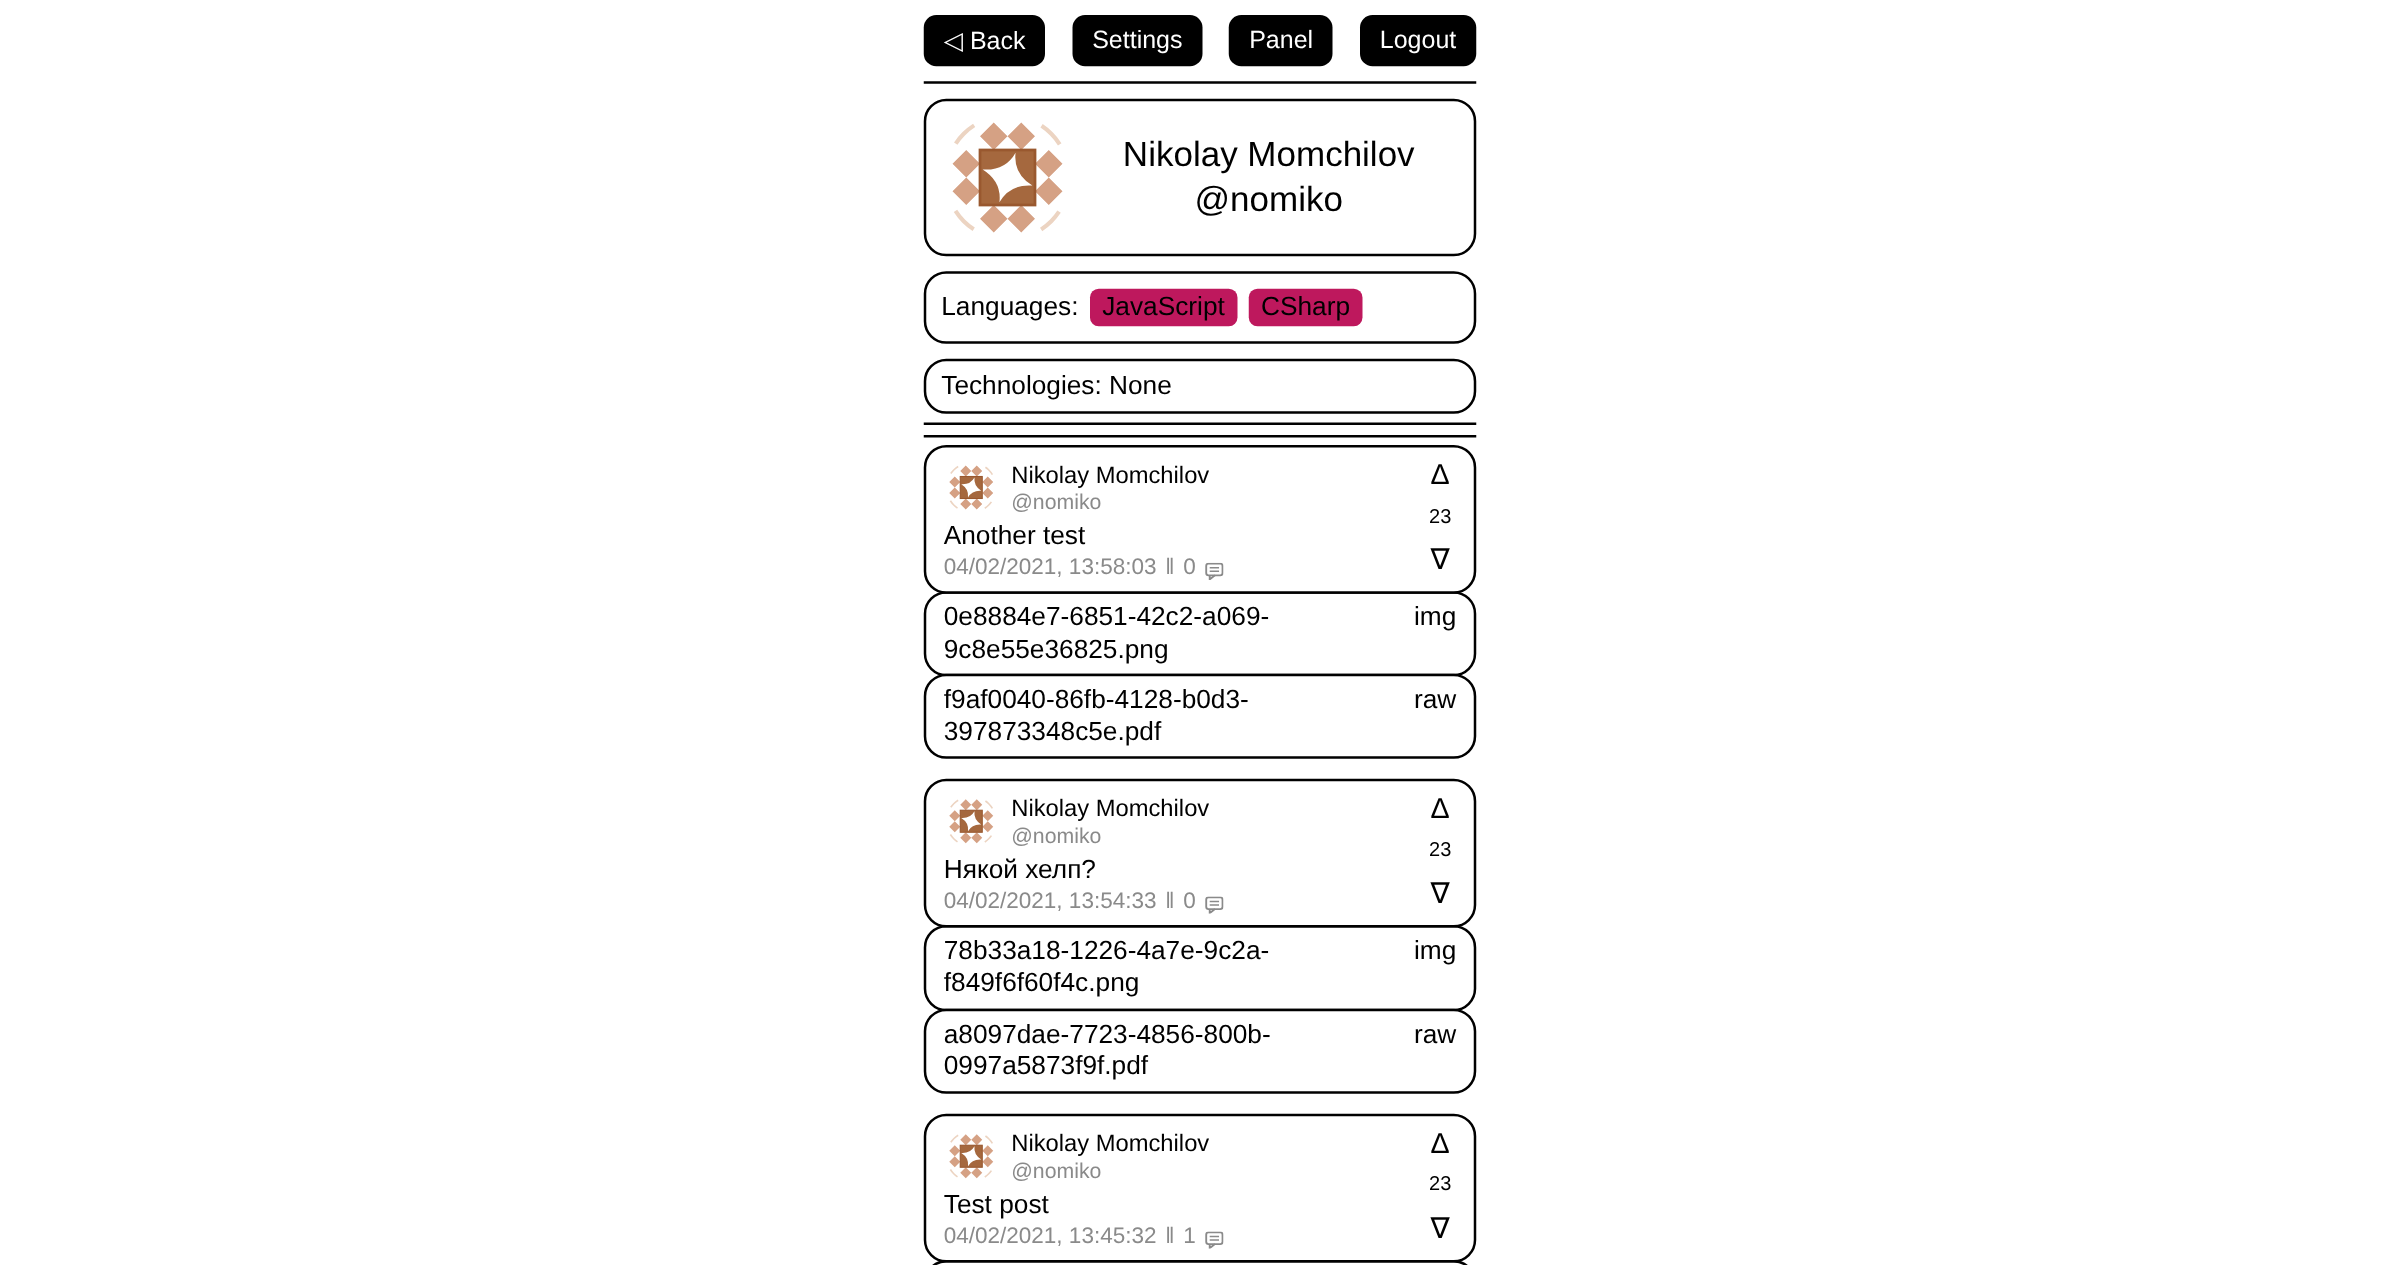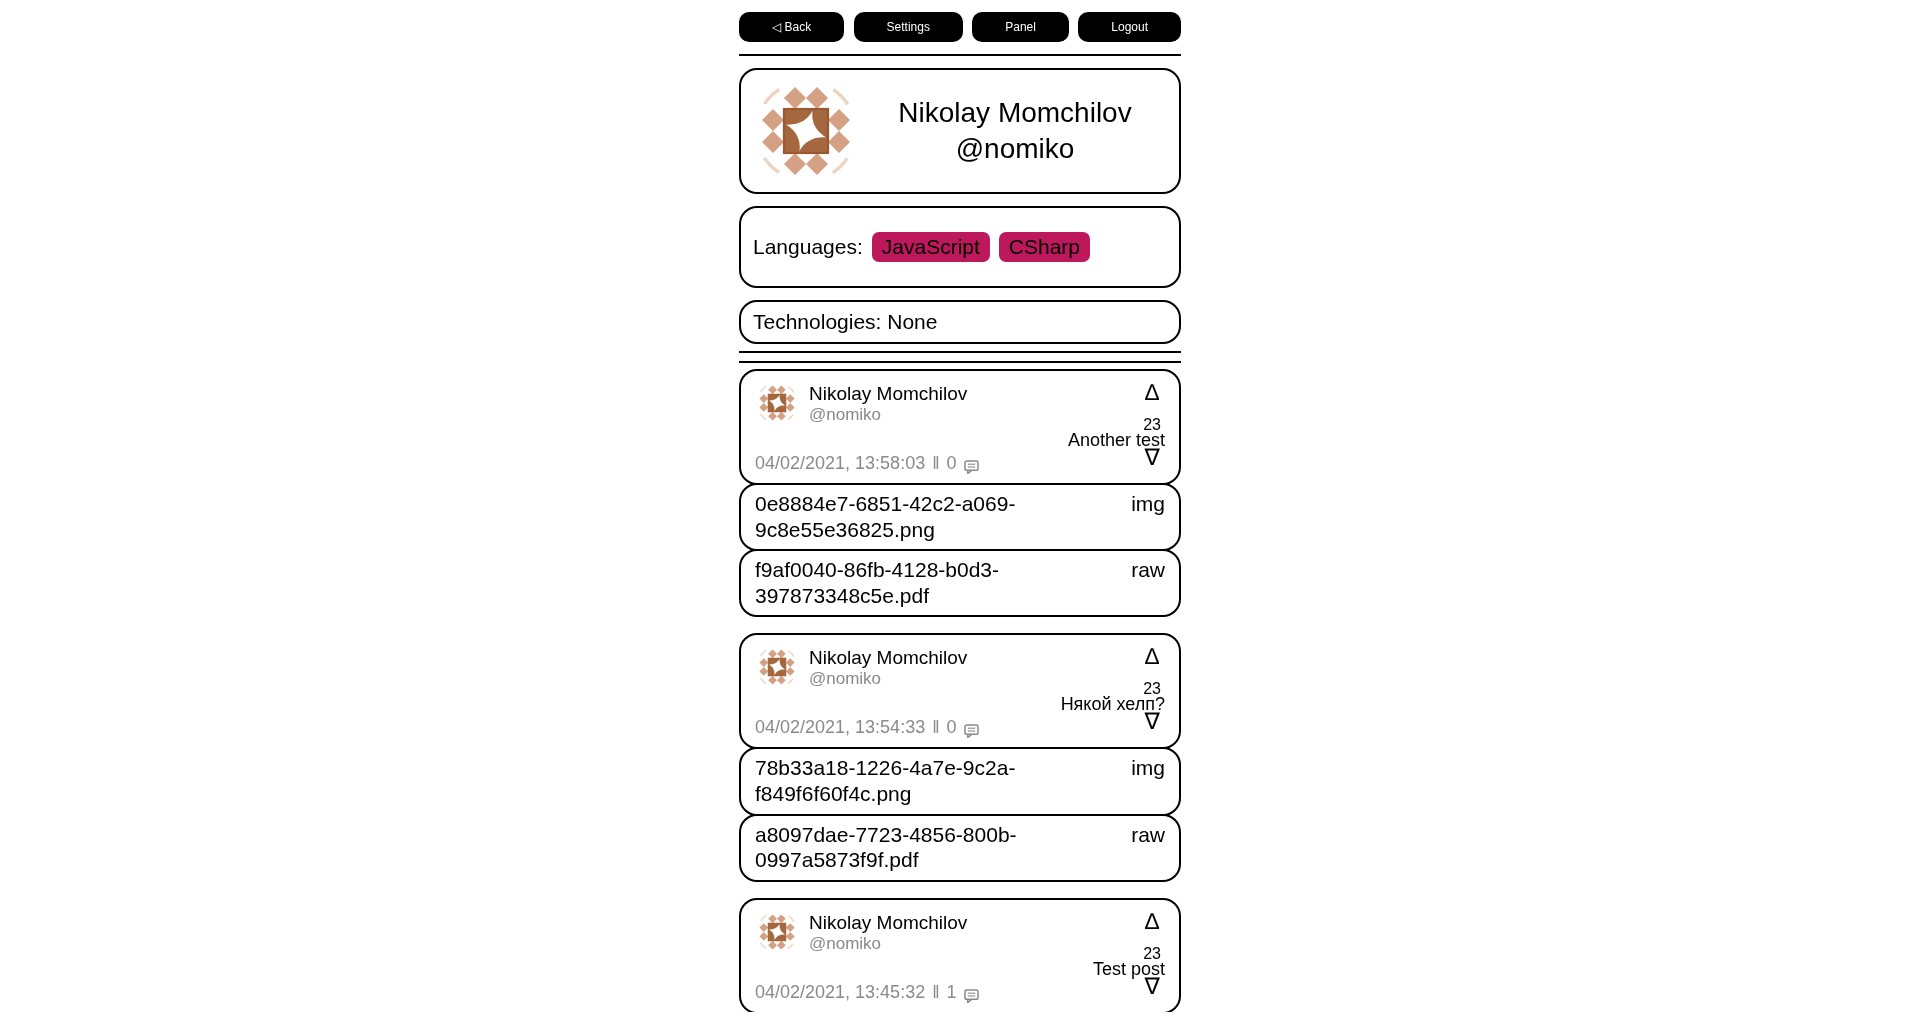--- a/index.html
+++ b/index.html
@@ -12,57 +12,57 @@
     color: #000;
   }
   .container { width: 442px; margin: 0 auto; padding-top: 12px; }
 
   
   .nav-row { display: flex; justify-content: space-between; gap: 8px; }
   .nav-btn {
     background: #000; color: #fff;
     border: none; border-radius: 10px;
     font-family: "Liberation Sans", sans-serif;
-    font-size: 12px; padding: 8px 33px;
+    font-size: 20px; padding: 8px 16px;
     cursor: pointer; white-space: nowrap; text-align: right;
   }
 
   hr.single { border: none; border-top: 2px solid #000; margin: 12px 0; }
   .divider-double {
     height: 12px; margin: 7px 0 6px;
     border-top: 2px solid #000; border-bottom: 2px solid #000;
   }
 
   .card {
     border: 2px solid #000; border-radius: 18px;
     background: #fff;
   }
 
   
   .profile-card { display: flex; align-items: center; padding: 6px 10px; }
   .avatar-lg { width: 110px; height: 110px; flex: 0 0 110px; }
   .profile-names { flex: 1; text-align: center; font-size: 28px; line-height: 1.3; }
 
   
-  .info-card { margin-top: 12px; padding: 24px 12px; font-size: 21px;
+  .info-card { margin-top: 12px; padding: 12px 12px; font-size: 21px;
                display: flex; align-items: center; gap: 9px; }
   .tech-card { margin-top: 12px; padding: 8px 12px; font-size: 21px; display: block; }
   .tag-chip {
     background: #be185d; border-radius: 7px; padding: 3px 10px;
     display: inline-block; cursor: default;
   }
 
   
   .post-group { margin-bottom: 16px; }
   .post-header { position: relative; padding: 10px 14px 9px; }
   .post-top { display: flex; gap: 10px; align-items: flex-start; }
   .avatar-sm { width: 44px; height: 44px; flex: 0 0 44px; }
   .post-author { font-size: 19px; margin-top: 2px; }
   .post-handle { font-size: 17px; color: #8a8a8a; }
-  .post-title { font-size: 18px; margin-top: 5px; text-align: right; }
+  .post-title { font-size: 21px; margin-top: 5px; }
   .post-meta { font-size: 18px; color: #8a8a8a; margin-top: 2px;
                display: flex; align-items: flex-end; gap: 7px; }
   .vote-col {
     position: absolute; right: 18px; top: 10px; bottom: 14px;
     display: flex; flex-direction: column; justify-content: space-between;
     align-items: center;
   }
   .vote-glyph { font-size: 23px; line-height: 1; cursor: pointer; }
   .vote-count { font-size: 16px; line-height: 1; }
 

